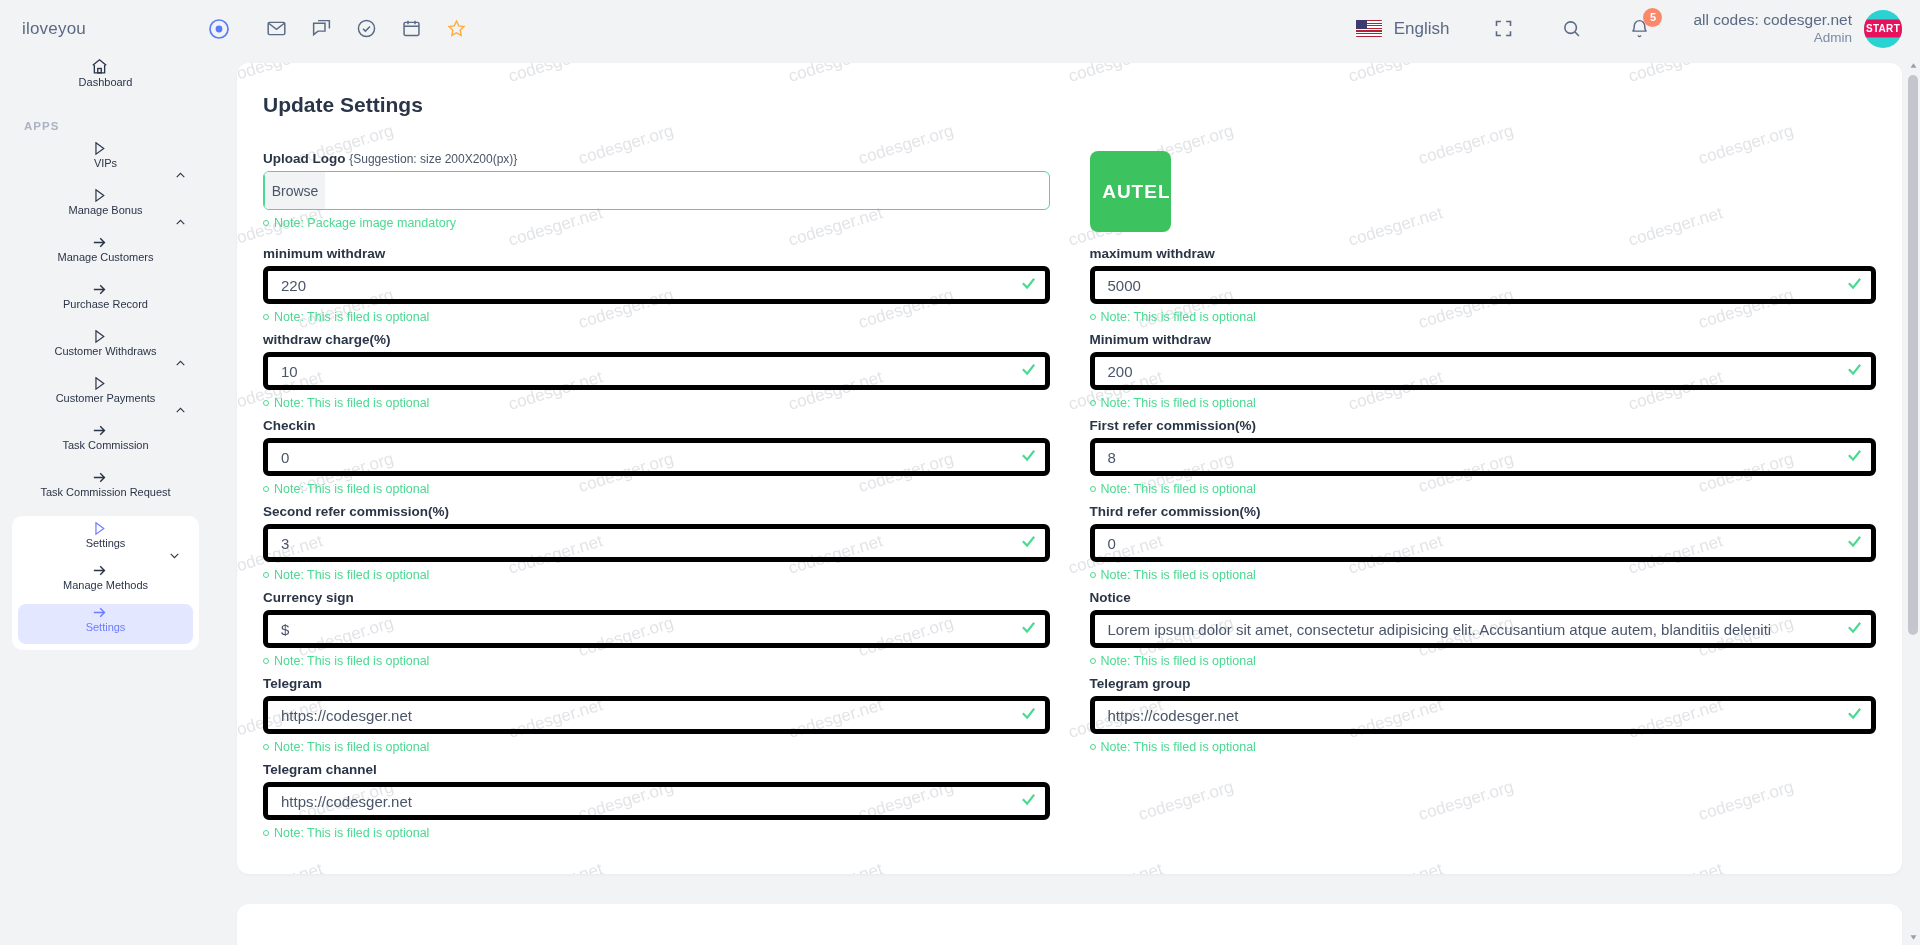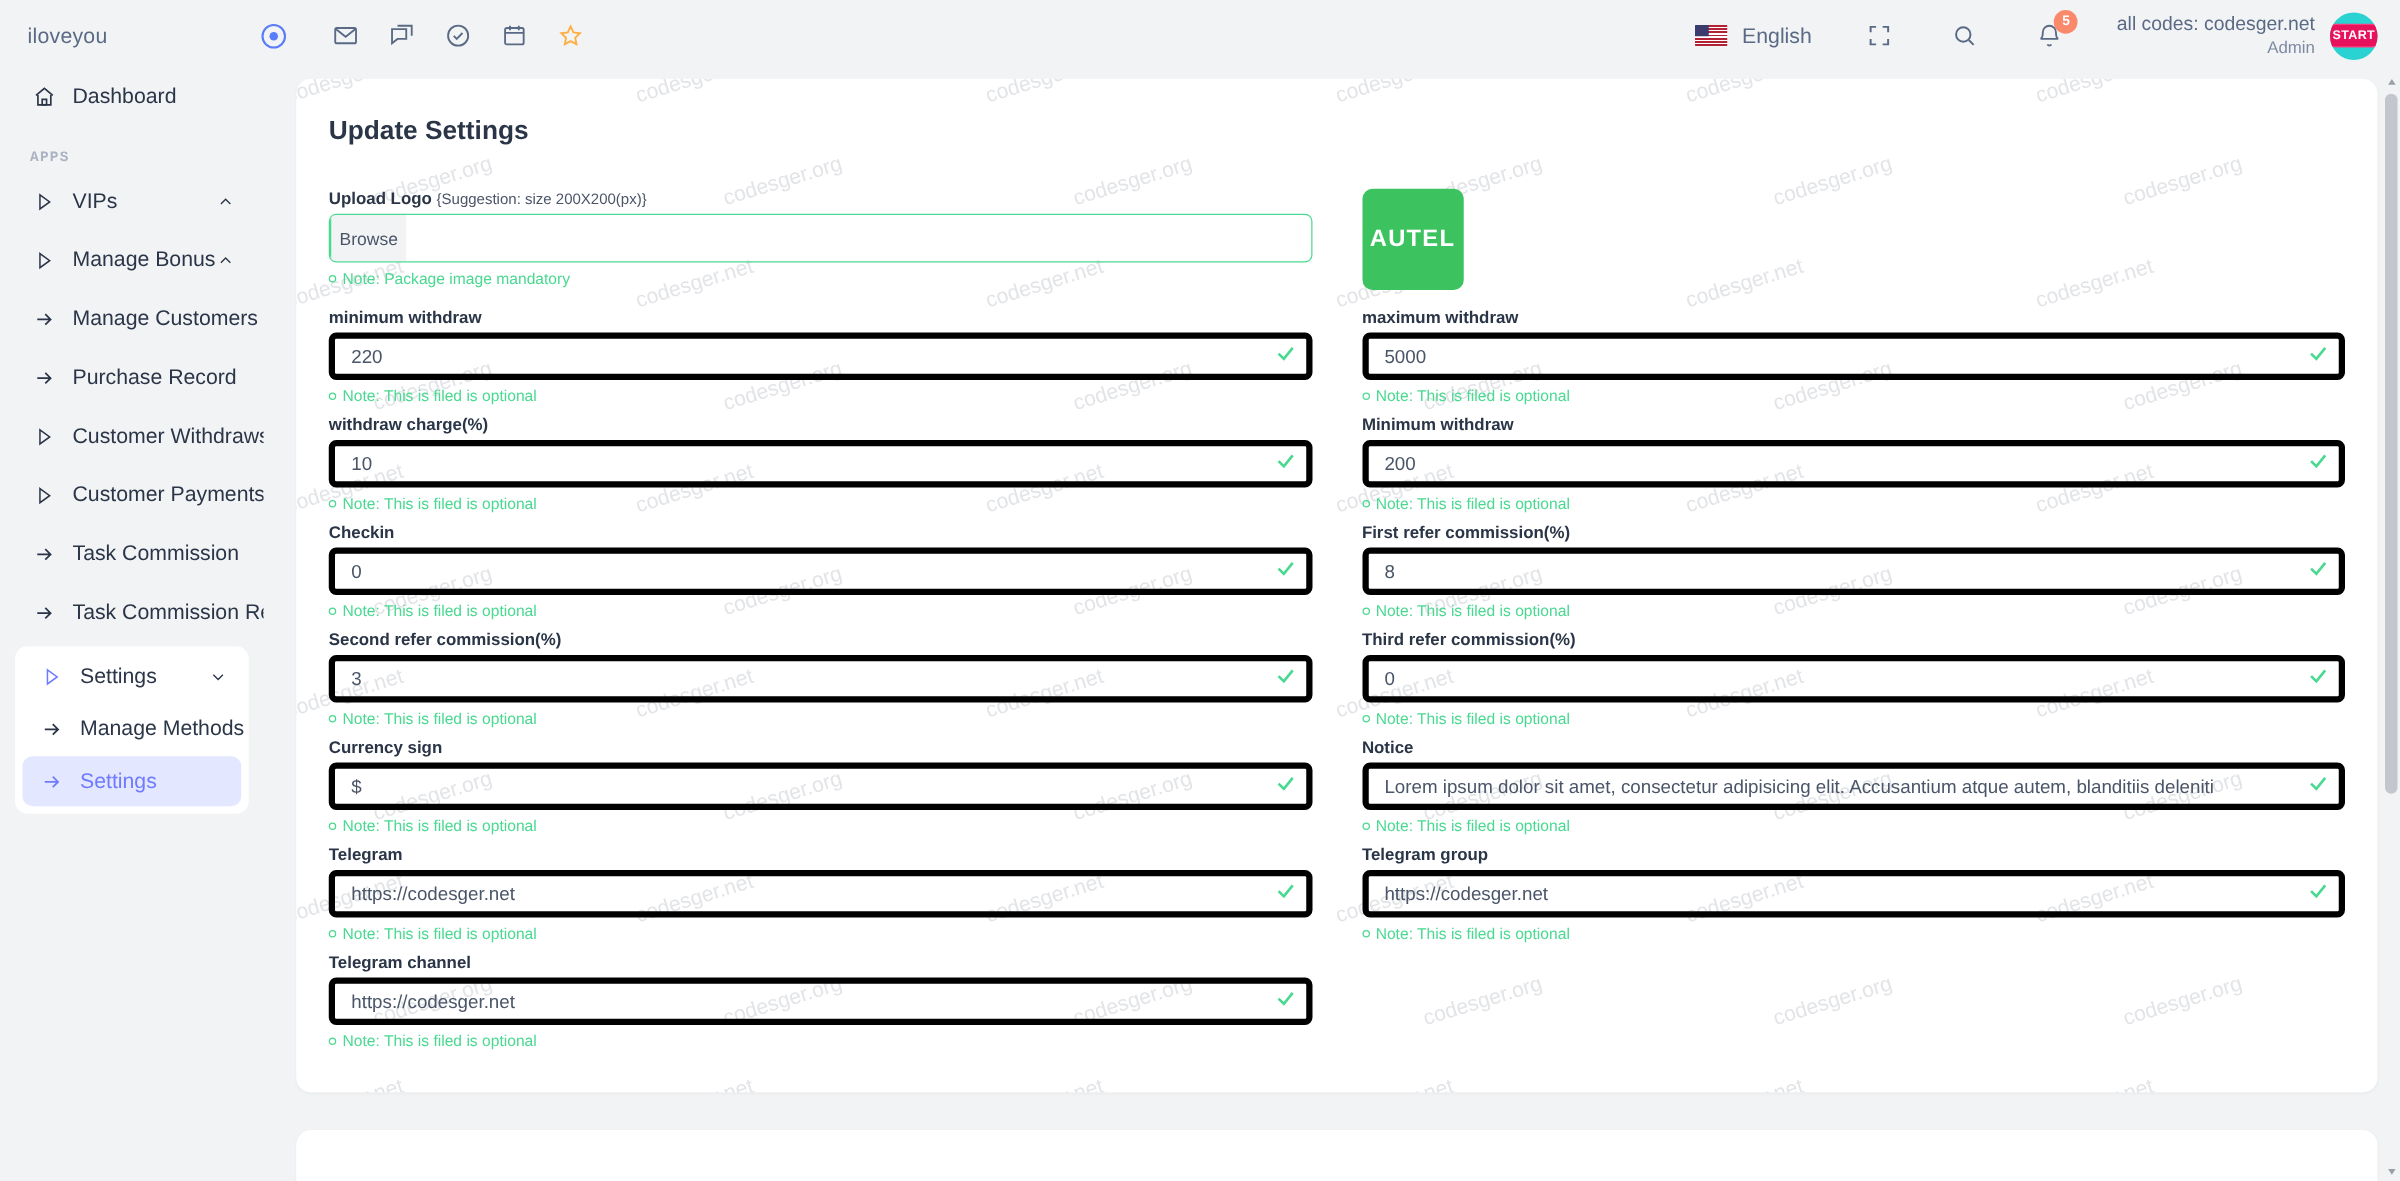--- a/index.html
+++ b/index.html
@@ -74,30 +74,30 @@
     width: 211px; min-width: 211px;
     background: #f2f3f5;
     padding: 0 12px;
     overflow: hidden;
   }
   .nav-item {
     display: flex; align-items: center;
     height: 40px; margin-bottom: 7px;
     padding: 0 12px; border-radius: 8px;
     cursor: pointer; color: #2a3547;
-    font-size: 17px; white-space: nowrap;
+    font-size: 11px; white-space: nowrap; flex-direction: column;
   }
   .nav-item .ni-icon {
     width: 22px; min-width:22px; margin-right: 12px;
     display:flex; align-items:center; justify-content:center;
   }
   .nav-item .ni-caret { margin-left: auto; display:flex; align-items:center; }
   .nav-section {
     font-size: 11.5px; letter-spacing: 1px; color: #aab3c2;
-    padding: 16px 12px 8px 12px; font-weight: bold; font-family: Liberation Mono, monospace;
+    padding: 16px 12px 8px 12px; font-weight: bold;
   }
   .nav-group {
     background: #ffffff; border-radius: 10px;
     padding: 4px 0; margin: 0 0 4px 0;
   }
   .nav-group .nav-item { margin: 0 6px 2px 6px; }
   .nav-item.active { background: #e3e7ff; color: #6f7bff; }
   .nav-item.active .ni-icon svg { stroke: #6f7bff; }
 
   
@@ -180,21 +180,21 @@
   }
   .file-row .fbtn {
     width: 61px; background: #f2f3f5;
     border-left: 1px solid #4ad991;
     display: flex; align-items: center; justify-content: center;
     font-size: 14px; color: #4a5568; cursor: pointer;
   }
   .logo-box {
     width: 81px; height: 81px; border-radius: 8px;
     background: #3cc35f;
-    display: flex; align-items: center; justify-content: center;
+    display: flex; align-items: center; justify-content: flex-end;
     margin-bottom: 14px;
   }
   .logo-box .logo-text {
     color: #fff; font-weight: bold; font-size: 19px;
     letter-spacing: 1px;
   }
 
   
   .scrollbar {
     position: absolute; right: 0; top: 0; width: 14px; height: 100%;

